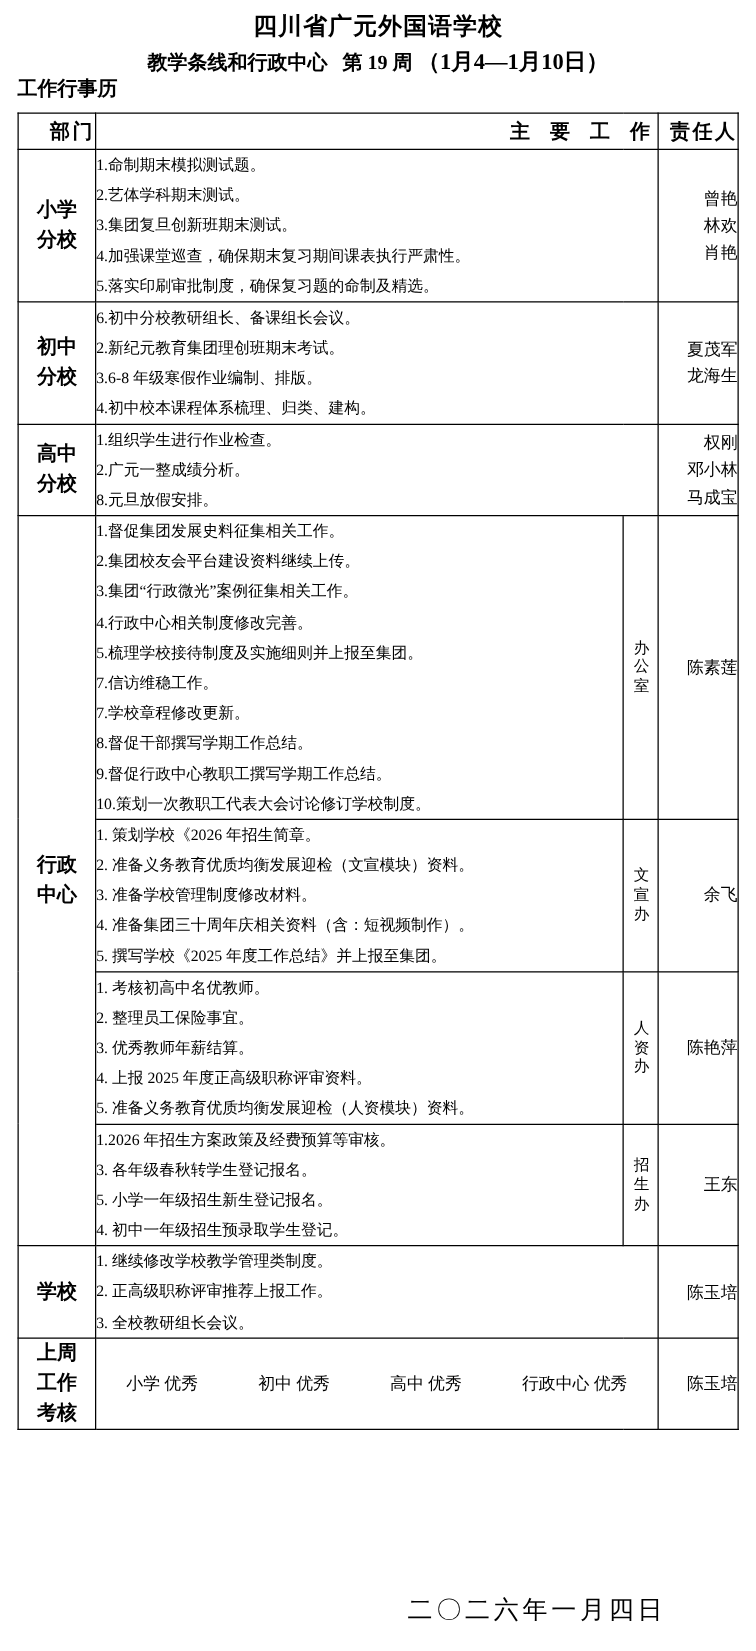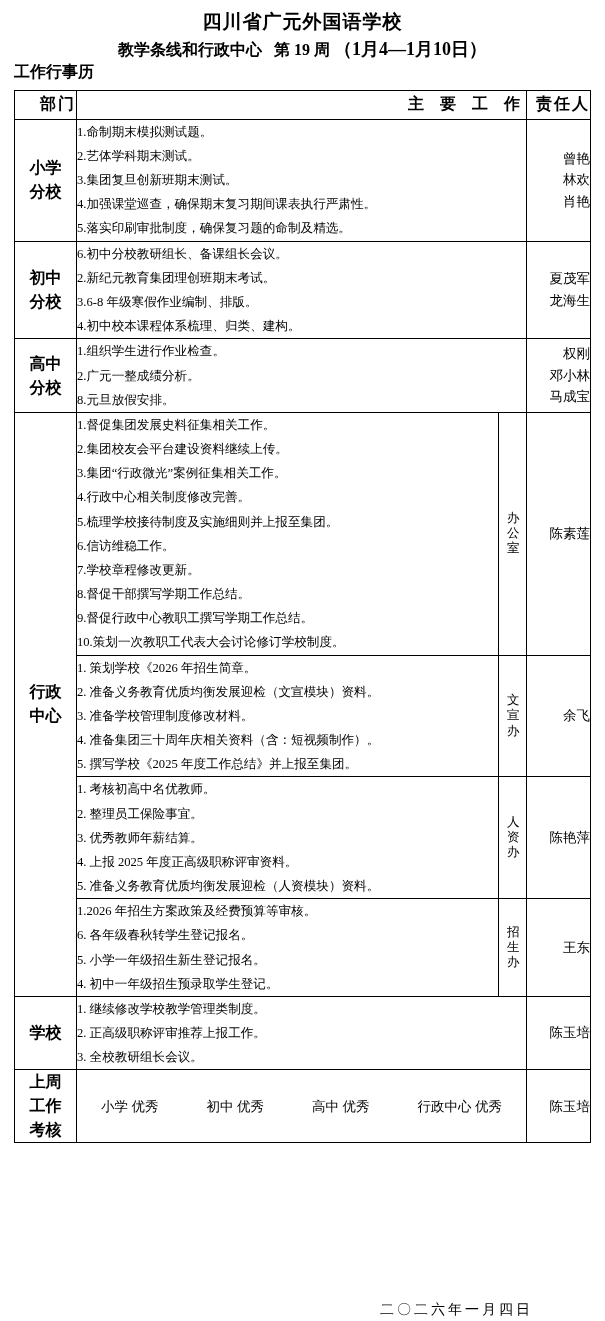--- a/index.html
+++ b/index.html
@@ -101,22 +101,22 @@
     font-size: 12.6px;
     line-height: 1.92;
     margin-top: 32px;
   }
   .c-work div {
     white-space: nowrap;
   }
   .footer {
     position: absolute;
     right: 72px;
-    bottom: 2px;
-    font-size: 14px;
+    bottom: 20px;
+    font-size: 20px;
     letter-spacing: 3px;
   }
   .kaogao-row td.c-work {
     padding: 14px 0;
   }
   .kaogao-inner {
     display: flex;
     justify-content: space-around;
     font-size: 13.5px;
   }
@@ -209,21 +209,21 @@
         <td class="c-dept" rowspan="4">
           <div>行政</div>
           <div>中心</div>
         </td>
         <td class="c-work">
           <div>1.督促集团发展史料征集相关工作。</div>
           <div>2.集团校友会平台建设资料继续上传。</div>
           <div>3.集团“行政微光”案例征集相关工作。</div>
           <div>4.行政中心相关制度修改完善。</div>
           <div>5.梳理学校接待制度及实施细则并上报至集团。</div>
-          <div>6.信访维稳工作。</div>
+          <div>7.信访维稳工作。</div>
           <div>7.学校章程修改更新。</div>
           <div>8.督促干部撰写学期工作总结。</div>
           <div>9.督促行政中心教职工撰写学期工作总结。</div>
           <div>10.策划一次教职工代表大会讨论修订学校制度。</div>
         </td>
         <td class="c-sub">
           <span class="vert">办公室</span>
         </td>
         <td class="c-person">
           <div>陈素莲</div>
@@ -258,21 +258,21 @@
           <span class="vert">人资办</span>
         </td>
         <td class="c-person">
           <div>陈艳萍</div>
         </td>
       </tr>
 
       <tr>
         <td class="c-work">
           <div>1.2026 年招生方案政策及经费预算等审核。</div>
-          <div>6. 各年级春秋转学生登记报名。</div>
+          <div>3. 各年级春秋转学生登记报名。</div>
           <div>5. 小学一年级招生新生登记报名。</div>
           <div>4. 初中一年级招生预录取学生登记。</div>
         </td>
         <td class="c-sub">
           <span class="vert">招生办</span>
         </td>
         <td class="c-person">
           <div>王东</div>
         </td>
       </tr>

